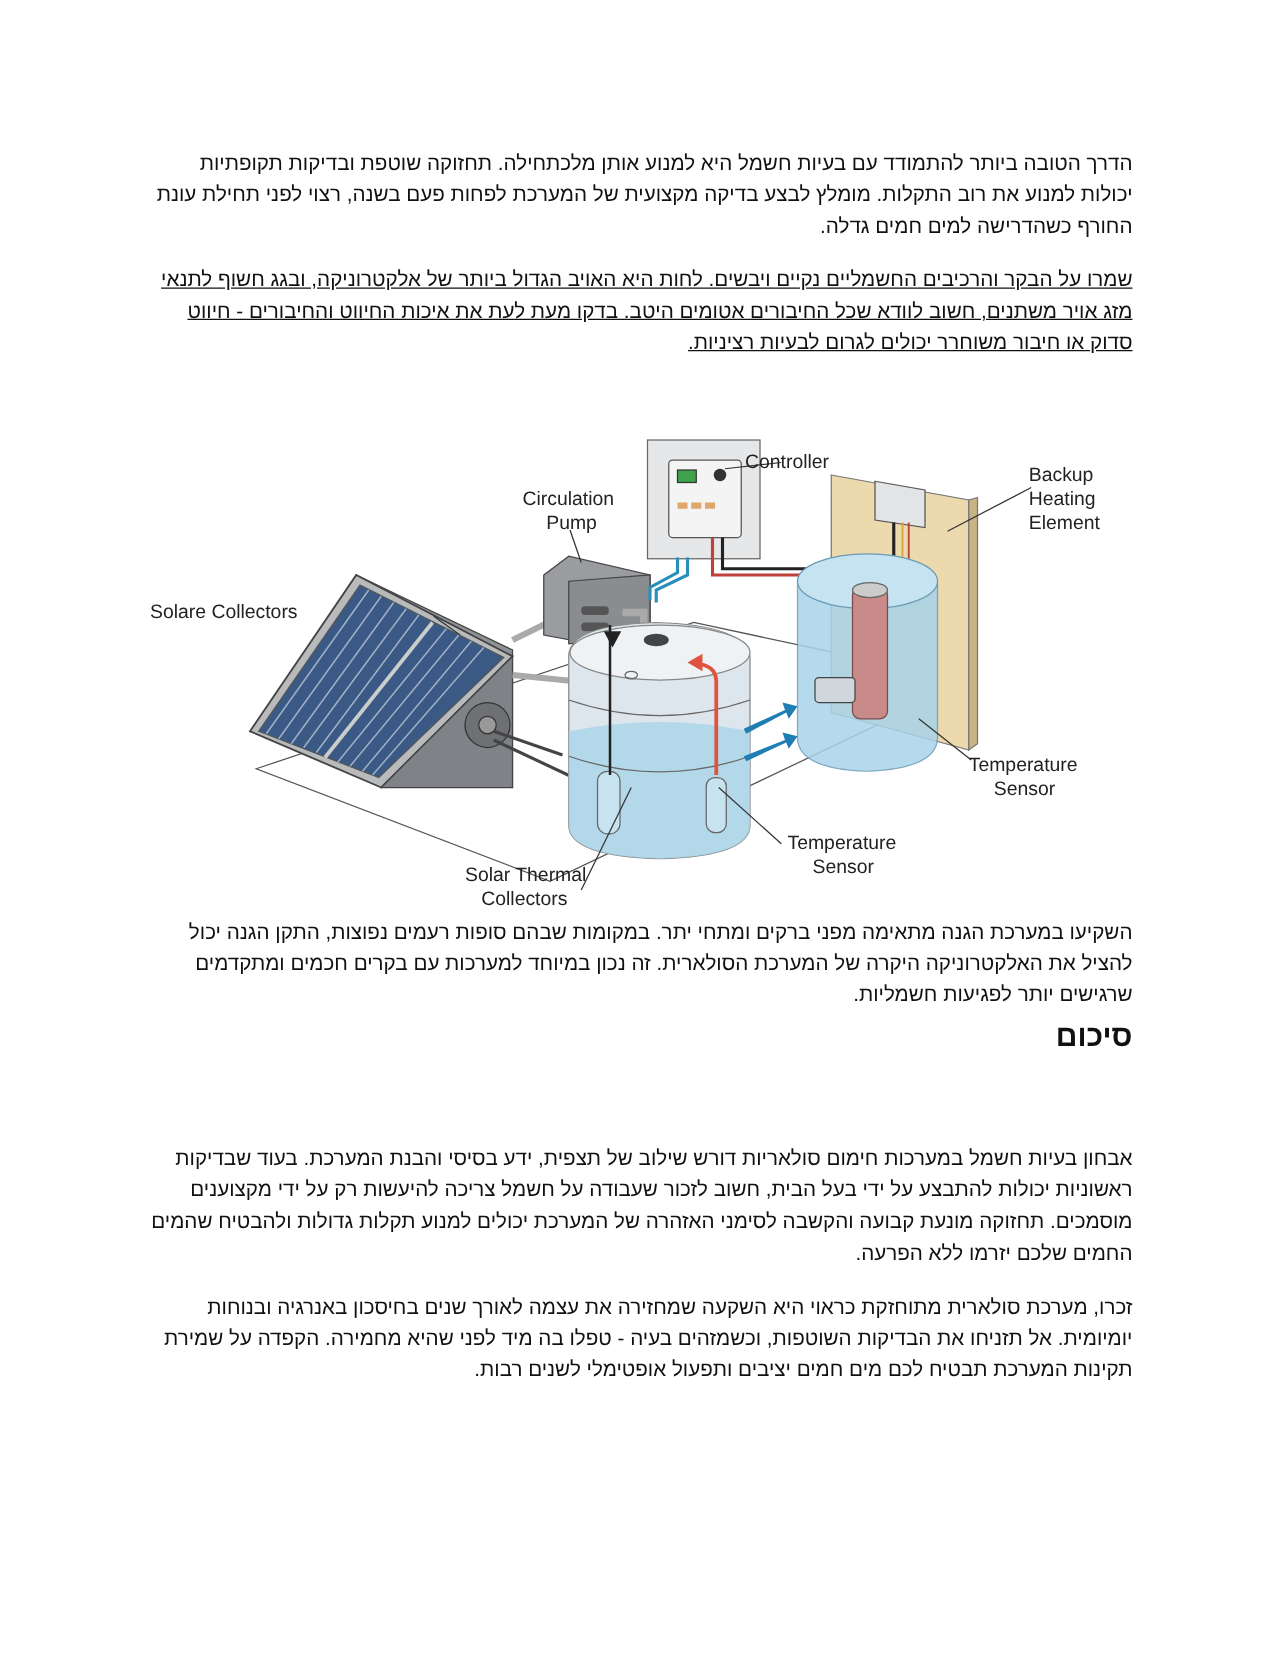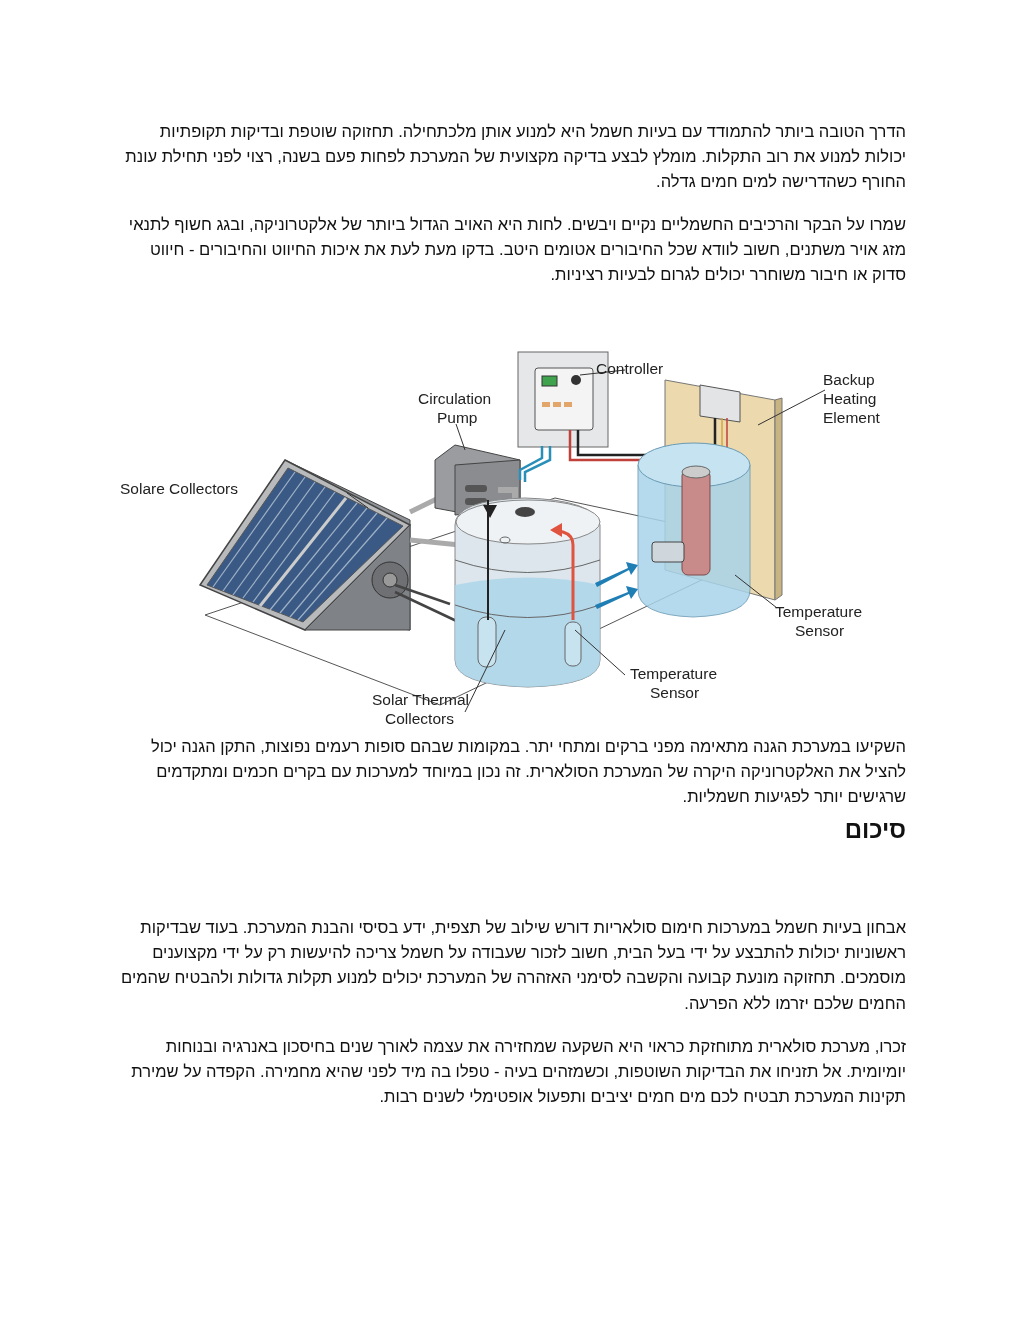--- a/index.html
+++ b/index.html
@@ -2,21 +2,21 @@
 <html><head>
 <meta charset="utf-8">
 <style>
   html, body { margin: 0; padding: 0; background: #ffffff; }
   body { width: 1024px; height: 1325px; position: relative; overflow: hidden;
          font-family: "Liberation Sans", "DejaVu Sans", sans-serif; color: #111; }
   .page { position: absolute; left: 0; top: 0; width: 1024px; height: 1325px; }
   .para { position: absolute; right: 118px; width: 790px; direction: rtl; text-align: right;
           font-size: 16.5px; line-height: 25.2px; margin: 0; }
   #p1 { top: 119px; }
-  #p2 { top: 212px; }
+  #p2 { top: 212px; text-decoration: underline; }
   #p3 { top: 734px; width: 770px; }
   #h-summary { position: absolute; right: 118px; top: 814px; direction: rtl; margin: 0;
                font-size: 24px; font-weight: bold; line-height: 32px; }
   #p4 { top: 915px; width: 800px; }
   #p5 { top: 1034px; width: 800px; }
   .figure { position: absolute; left: 110px; top: 330px; width: 800px; height: 410px; }
   .figure svg { width: 800px; height: 410px; display: block; }
   .lbl { font-family: "Liberation Sans", "DejaVu Sans", sans-serif; font-size: 15.5px; fill: #222; }
 </style>
 </head>

